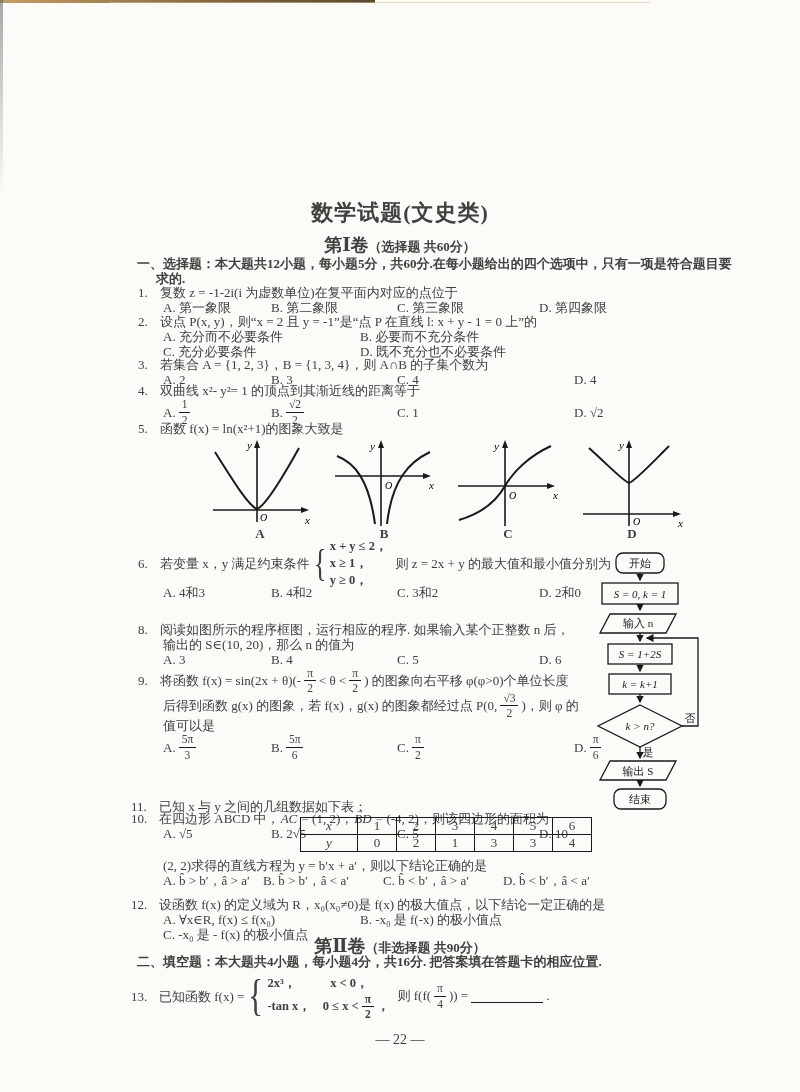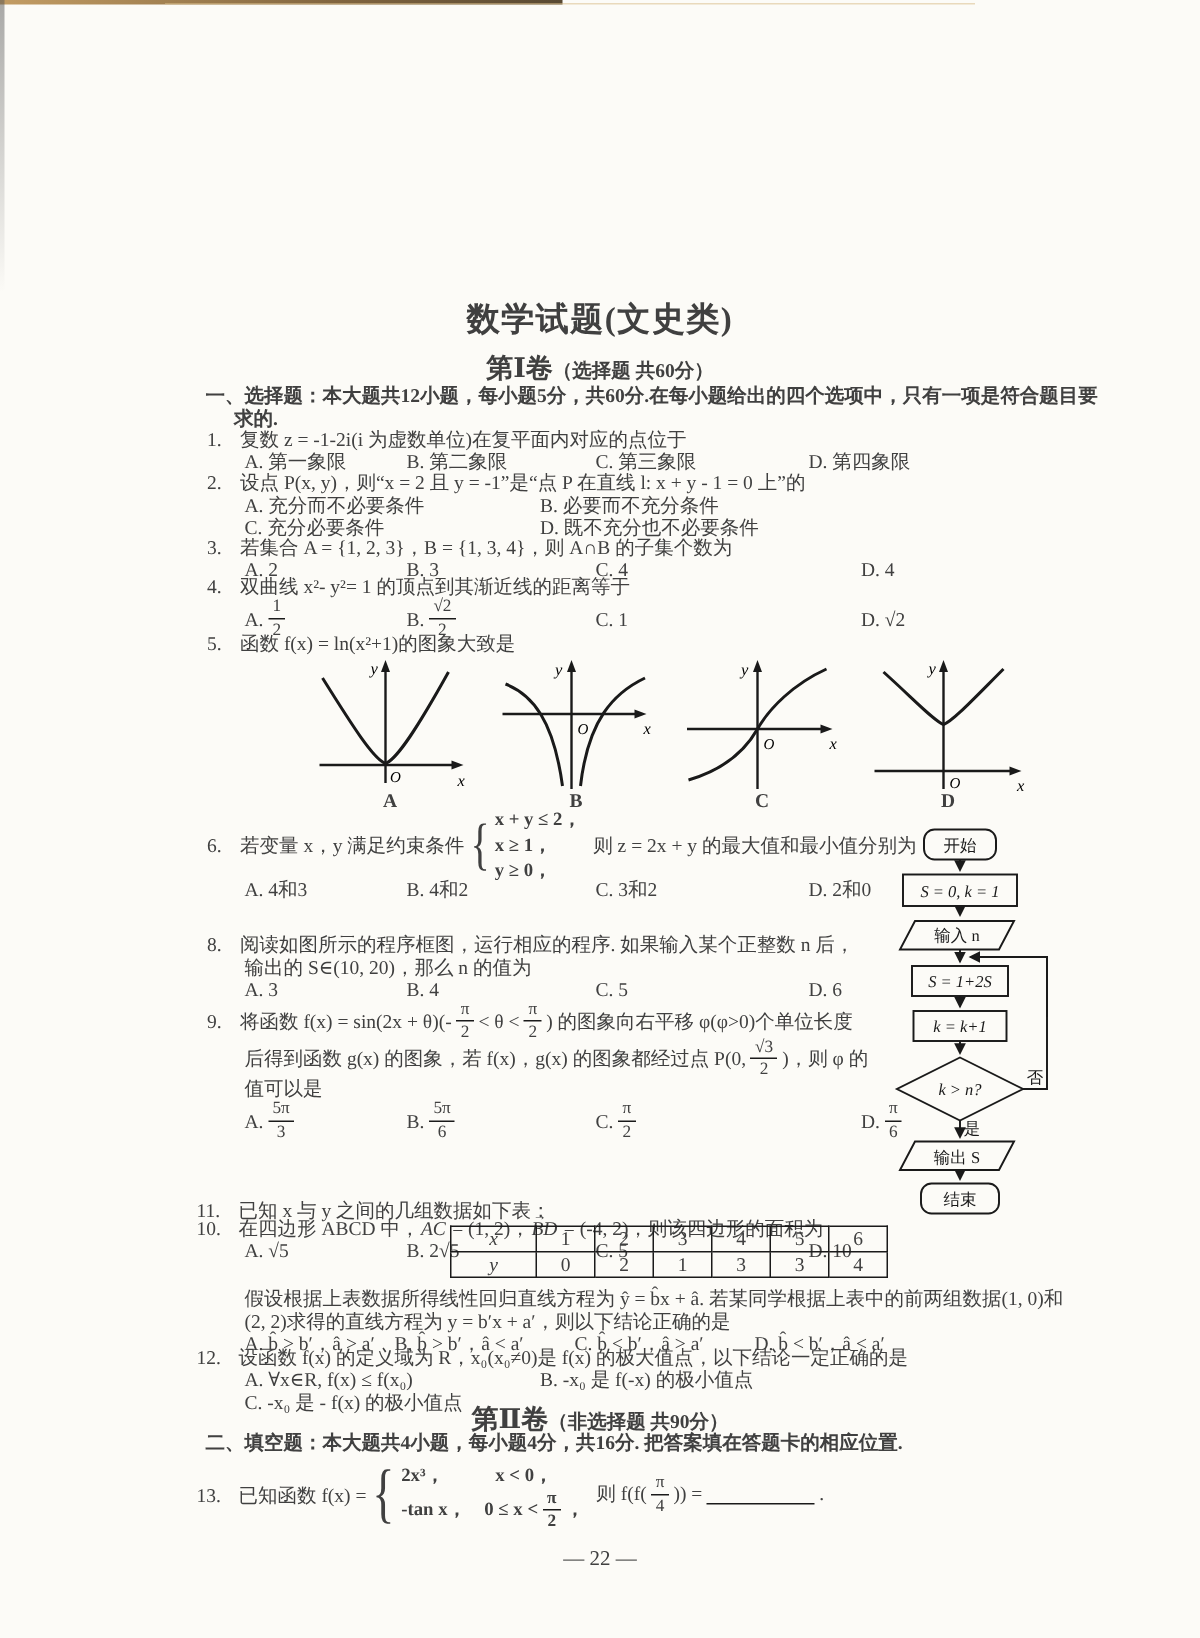--- a/index.html
+++ b/index.html
@@ -292,21 +292,20 @@
         <td>y</td>
         <td class="num">0</td>
         <td class="num">2</td>
         <td class="num">1</td>
         <td class="num">3</td>
         <td class="num">3</td>
         <td class="num">4</td>
       </tr>
     </tbody>
       </table>
-    <div class="line" style="padding-left:32px">假设根据上表数据所得线性回归直线方程为 ŷ = b̂x + â. 若某同学根据上表中的前两组数据(1, 0)和</div>
     <div class="line" style="padding-left:32px">(2, 2)求得的直线方程为 y = b′x + a′，则以下结论正确的是</div>
     <div class="opts4 tight" style="padding-left:32px">
         <span class="opt">A. b̂ &gt; b′，â &gt; a′</span>
         <span class="opt">B. b̂ &gt; b′，â &lt; a′</span>
         <span class="opt">C. b̂ &lt; b′，â &gt; a′</span>
         <span class="opt">D. b̂ &lt; b′，â &lt; a′</span>
       </div>
   </div>
 
   <div class="abs" style="top:897px;left:131px">

